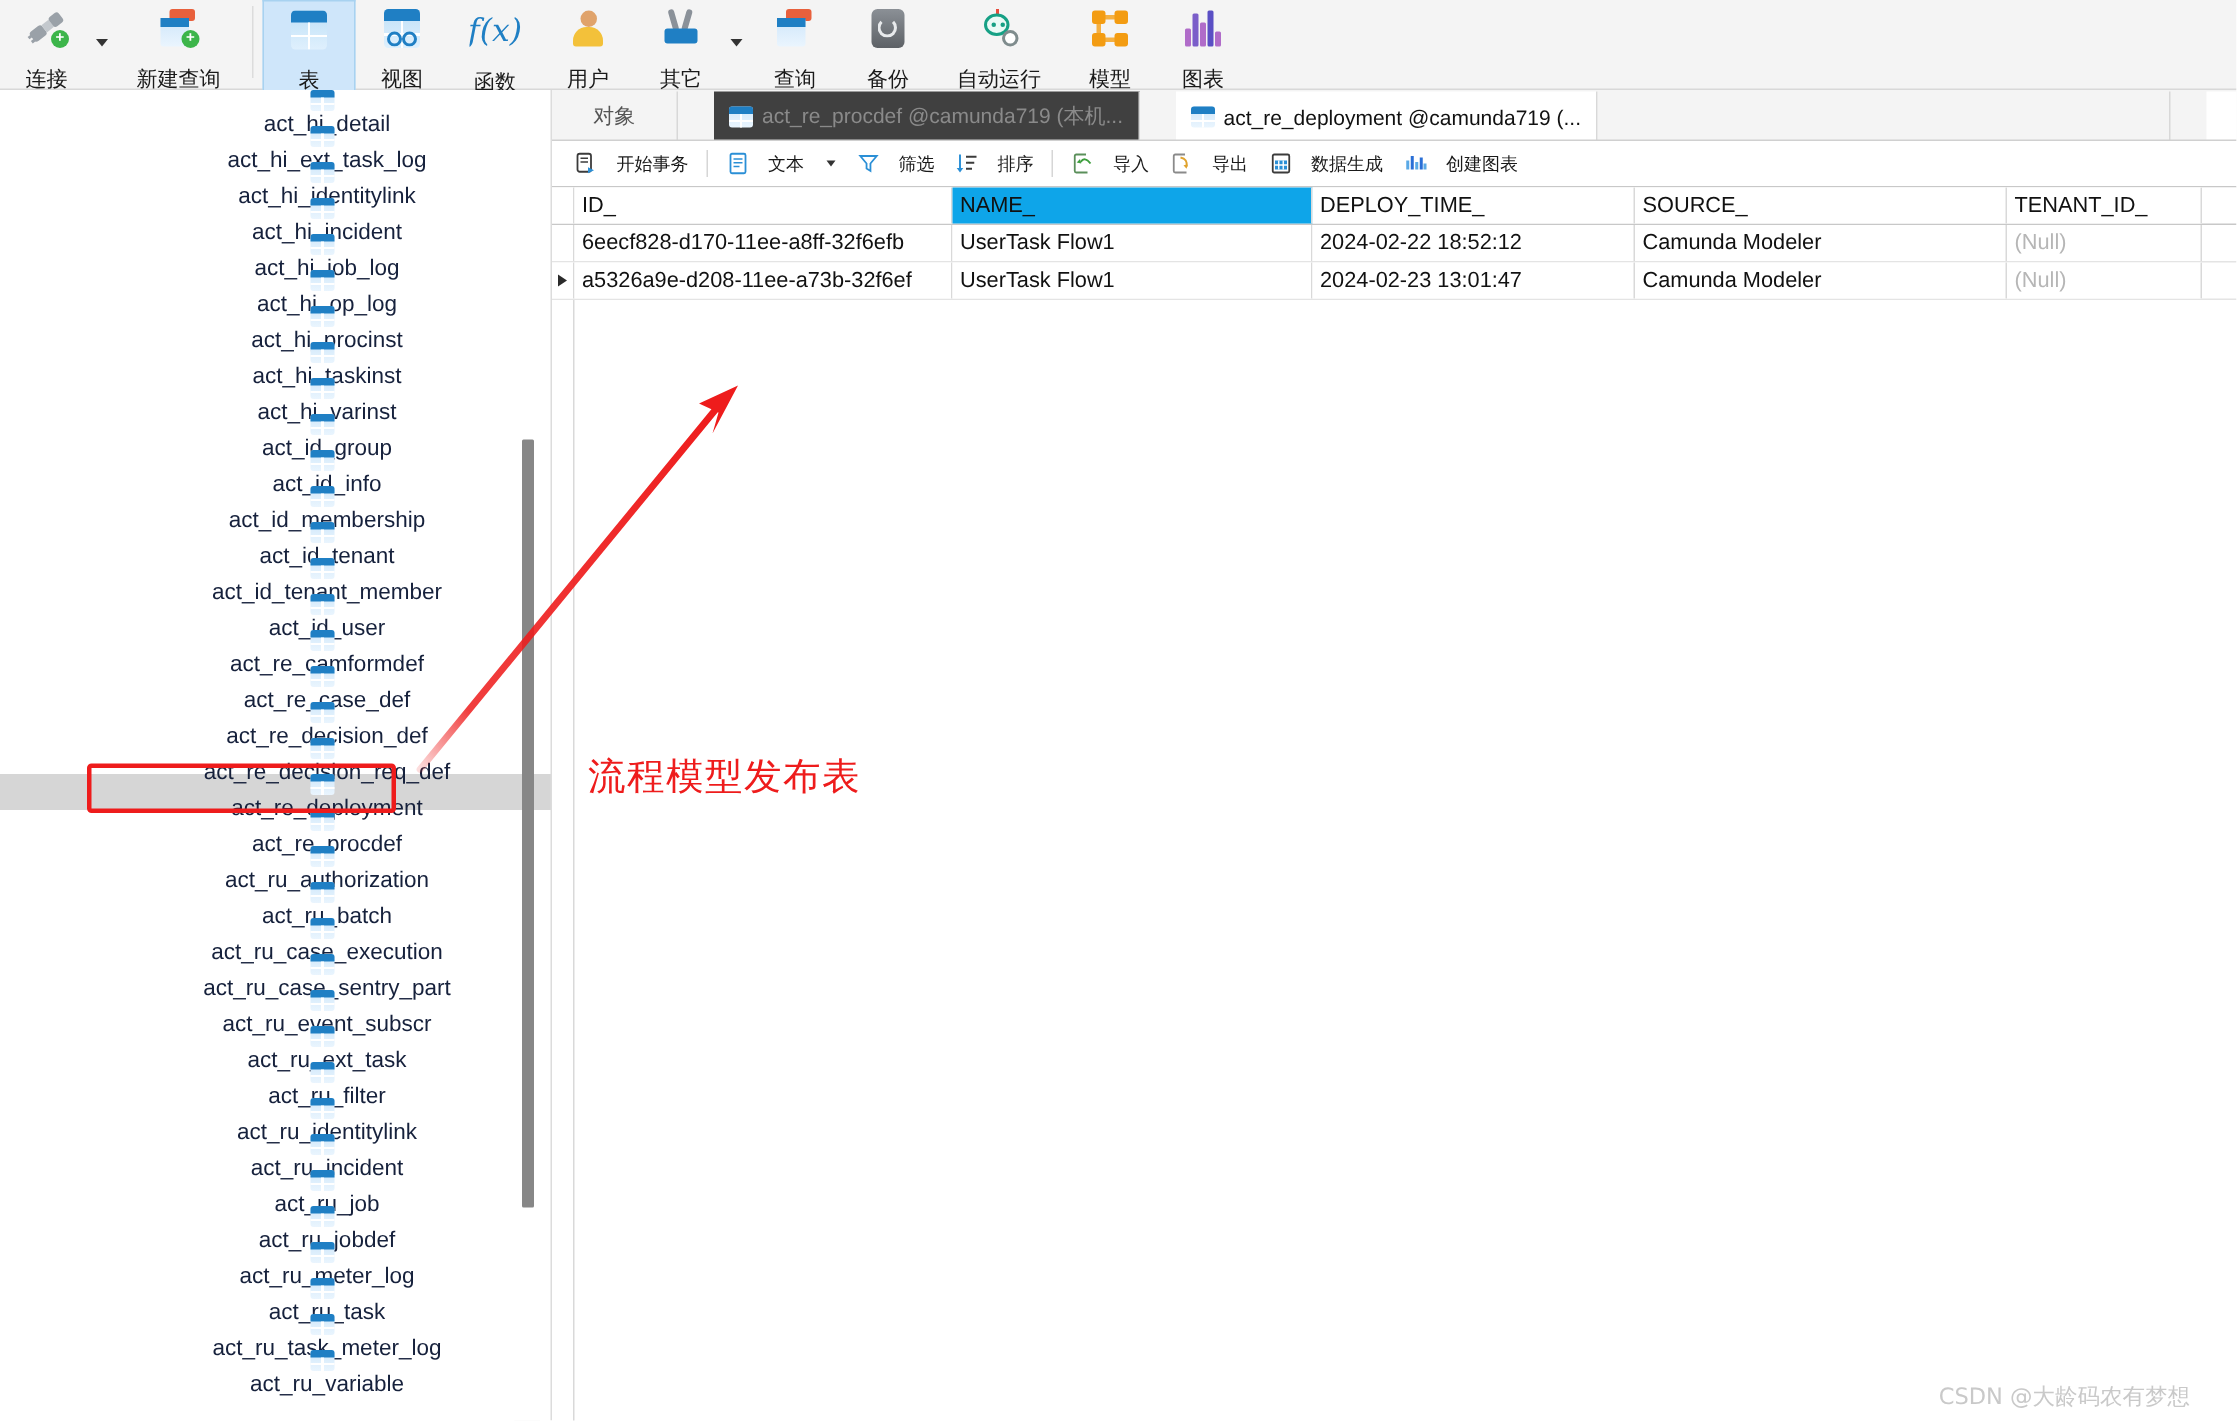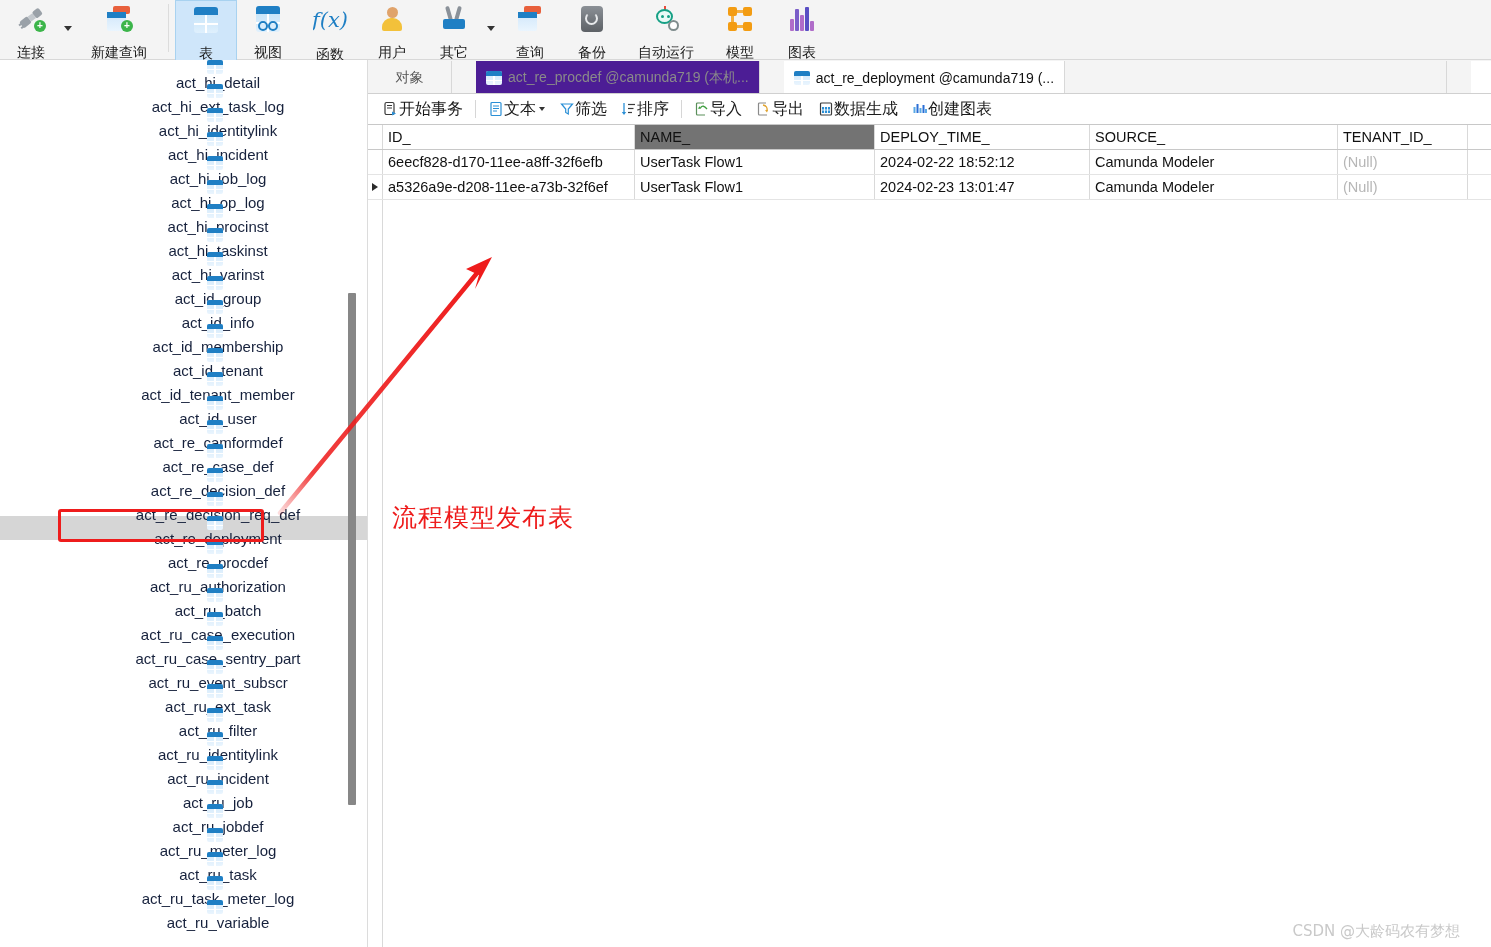--- a/index.html
+++ b/index.html
@@ -194,36 +194,36 @@
     position: absolute; left: 0; top: 33px; width: 1123px; height: 1px; background: #d0d0d0;
   }
   .obj-label {
     width: 84px; height: 33px; display: flex; align-items: center; justify-content: center;
     font-size: 14px; color: #555; border-right: 1px solid #d8d8d8;
   }
   .tab {
     height: 33px; display: flex; align-items: center; gap: 6px;
     padding: 0 10px 0 10px; font-size: 14px;
     border-right: 1px solid #d8d8d8;
-    background: #4c1d95; color: #8a8a8a; cursor: default;
+    background: #404040; color: #8a8a8a; cursor: default;
     max-width: 300px; overflow: hidden; white-space: nowrap;
   }
   .tab.active { background: #ffffff; color: #111; }
   .tab .tbl-ico { margin-right: 0; }
   .tabstrip-rest { flex: 1; height: 33px; background: #f4f4f4; border-right:1px solid #d8d8d8;}
   .tabstrip-end { width: 20px; height: 33px; background: #fff; }
 
   
   .acts {
     position: absolute; left: 0; top: 34px; width: 1123px; height: 30px;
     background: #ffffff; display: flex; align-items: center; padding-left: 8px;
   }
   .act {
-    display: flex; align-items: center; gap: 0;
-    font-size: 16px; color: #1a1a1a; padding: 0 7px; height: 24px; cursor: default;
+    display: flex; align-items: center; gap: 12px;
+    font-size: 12px; color: #1a1a1a; padding: 0 7px; height: 24px; cursor: default;
     white-space: nowrap;
   }
   .act-sep { width: 1px; height: 18px; background: #d6d6d6; margin: 0 5px; }
   .act-caret {
     width: 0; height: 0; border-left: 3px solid transparent;
     border-right: 3px solid transparent; border-top: 4px solid #333; margin-left: 3px;
   }
   .mini { width: 16px; height: 16px; position: relative; flex: none; }
   .mini svg { display: block; }
 
@@ -244,21 +244,21 @@
     width: 0; height: 0; border-top: 4px solid transparent;
     border-bottom: 4px solid transparent; border-left: 6px solid #2b2b2b;
   }
   .cell {
     flex: none; display: flex; align-items: center;
     padding: 0 3px 0 5px; font-size: 14.5px; color: #111;
     border-right: 1px solid #d9d9d9; overflow: hidden; white-space: nowrap;
     background: #fff;
   }
   .grid-head .cell { font-size: 14.5px; color: #111; }
-  .grid-head .cell.sel-col { background: #737373; text-align: right; }
+  .grid-head .cell.sel-col { background: #0ea5e9; text-align: right; }
   .grid-row.data { border-bottom: 1px solid #e4e4e4; }
   .cell.null { color: #b6b6b6; }
   .col-id    { width: 252px; }
   .col-name  { width: 240px; }
   .col-time  { width: 215px; }
   .col-src   { width: 248px; }
   .col-ten   { width: 130px; }
   .grid-empty { height: 760px; background: #fff; border-right: 1px solid #d9d9d9;}
 
   

